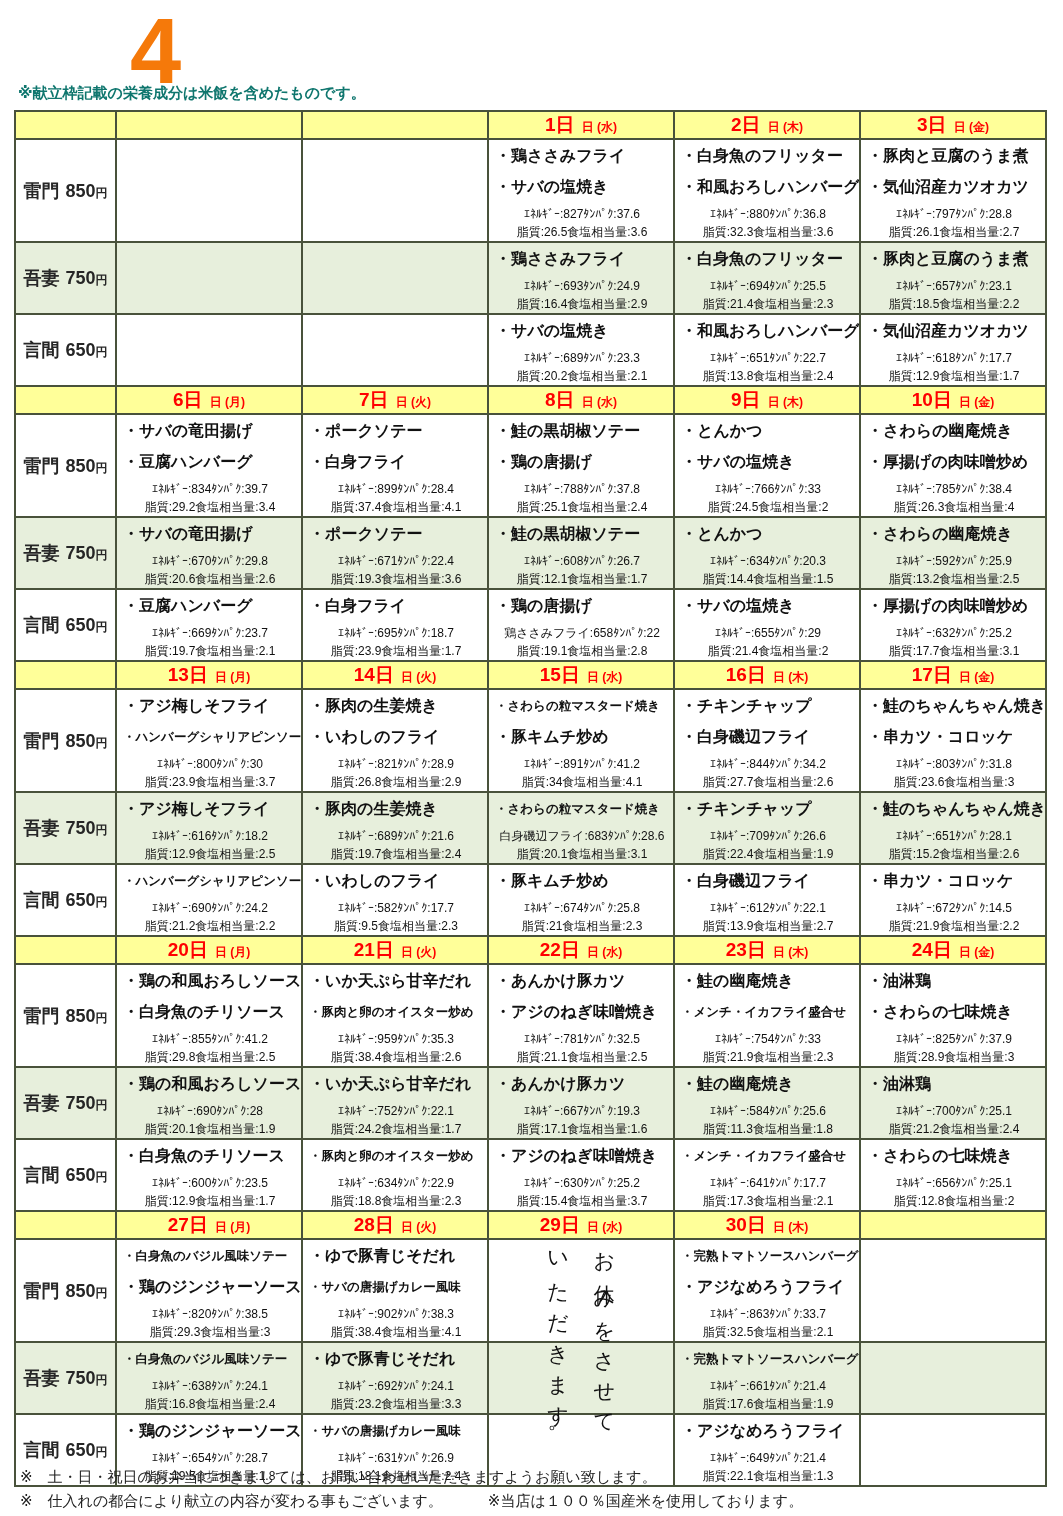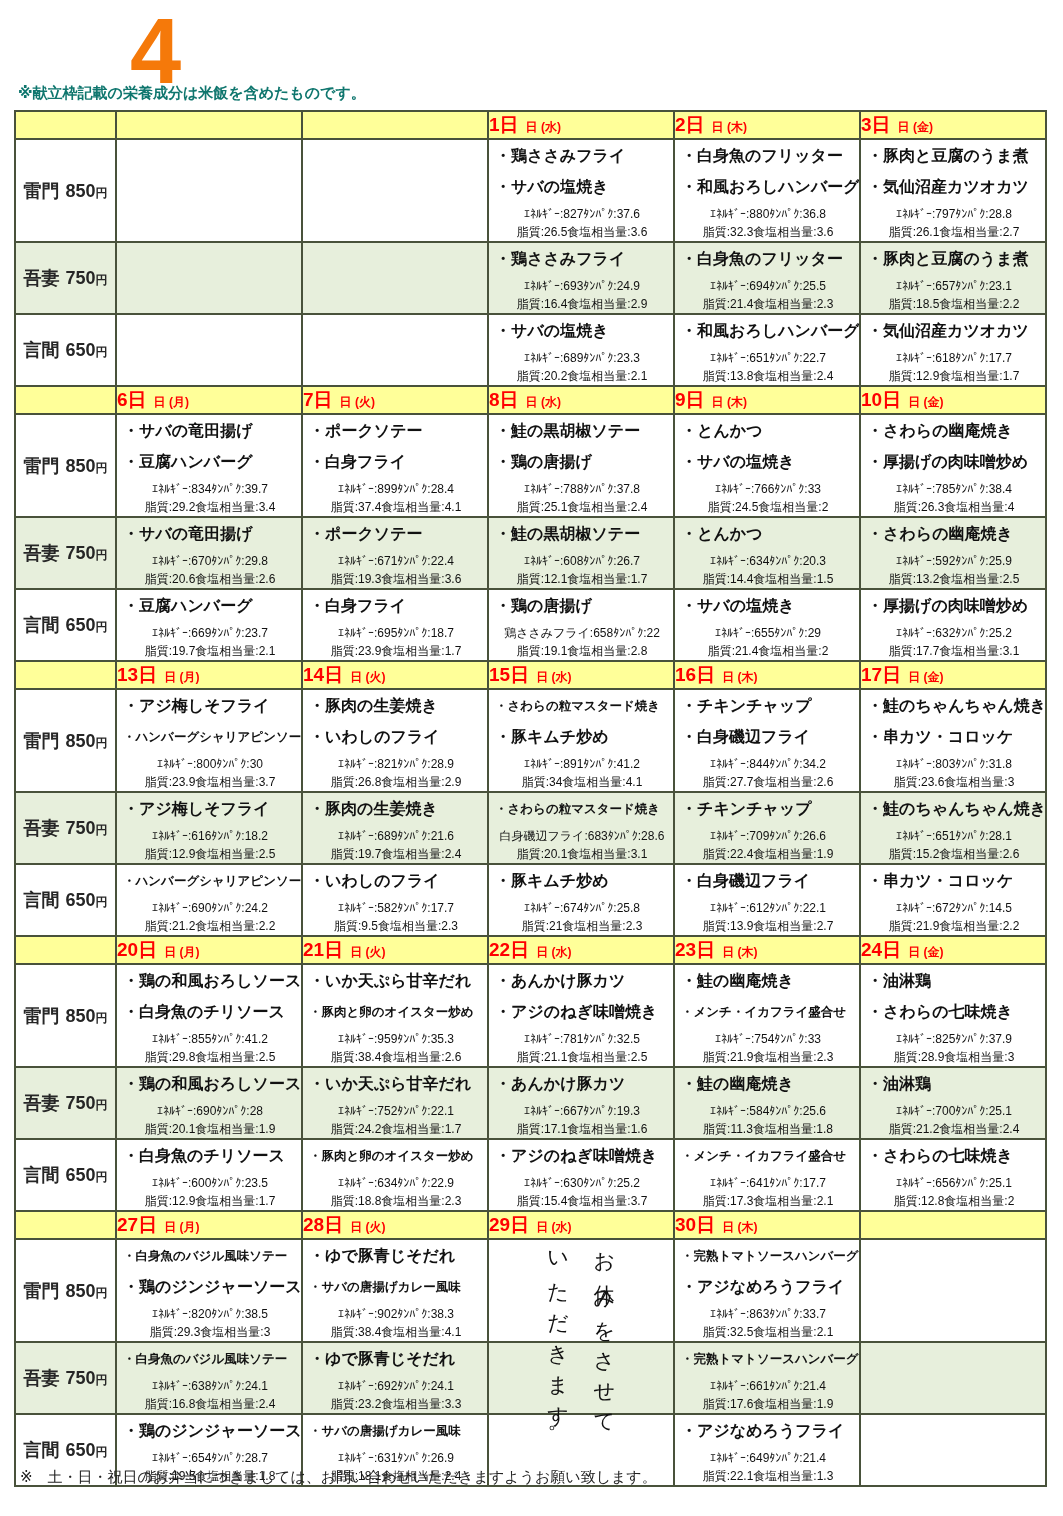--- a/index.html
+++ b/index.html
@@ -8,21 +8,21 @@
 
   
   .title-wrap { position:absolute; left:130px; top:8px; display:flex; align-items:flex-end; }
   .month-num { font-size:92px; font-weight:900; color:#f5790a; line-height:0.95; letter-spacing:-2px; }
   .title-heading { font-size:42px; font-weight:900; color:#f5790a; margin-left:10px; margin-bottom:6px; }
   .title-note { position:absolute; left:18px; top:84px; font-size:15px; font-weight:bold; color:#0f766e; }
 
   
   table.menu { position:absolute; left:14px; top:110px; width:1031px; border-collapse:collapse; table-layout:fixed; }
   td { border:2px solid #49523b; overflow:hidden; }
-  .day-header-row td { background:#ffff99; height:22px; vertical-align:middle; padding:0; }
+  .day-header-row td { background:#ffff99; height:22px; text-align:center; vertical-align:middle; padding:0; }
   .day-num { color:#ff0000; font-weight:bold; font-size:19px; }
   .day-sub { color:#ff0000; font-weight:bold; font-size:12px; margin-left:7px; }
   .row-raimon td { height:96px; background:#ffffff; }
   .row-azuma  td { height:69px; background:#e7efdc; }
   .row-kototoi td { height:69px; background:#ffffff; }
   .price-cell { text-align:center; vertical-align:middle; font-weight:bold; color:#262626; }
   .shop-name { font-size:18px; }
   .shop-price { font-size:18px; margin-left:6px; }
   .shop-unit { font-size:12px; }
   .menu-cell { vertical-align:top; padding:3px 3px 0 5px; }
@@ -497,14 +497,15 @@
           </td>
           <td class="menu-cell"></td>
         </tr>
       </tbody>
   </table>
 
   <div class="closed-overlay">お休みをさせて
 いただきます。</div>
 
   <div class="footer-note1">※　土・日・祝日のお弁当につきましては、お問い合わせいただきますようお願い致します。</div>
+  <div class="footer-note2">※　仕入れの都合により献立の内容が変わる事もございます。　　　※当店は１００％国産米を使用しております。</div>
 
 </div>
 
 </body></html>

